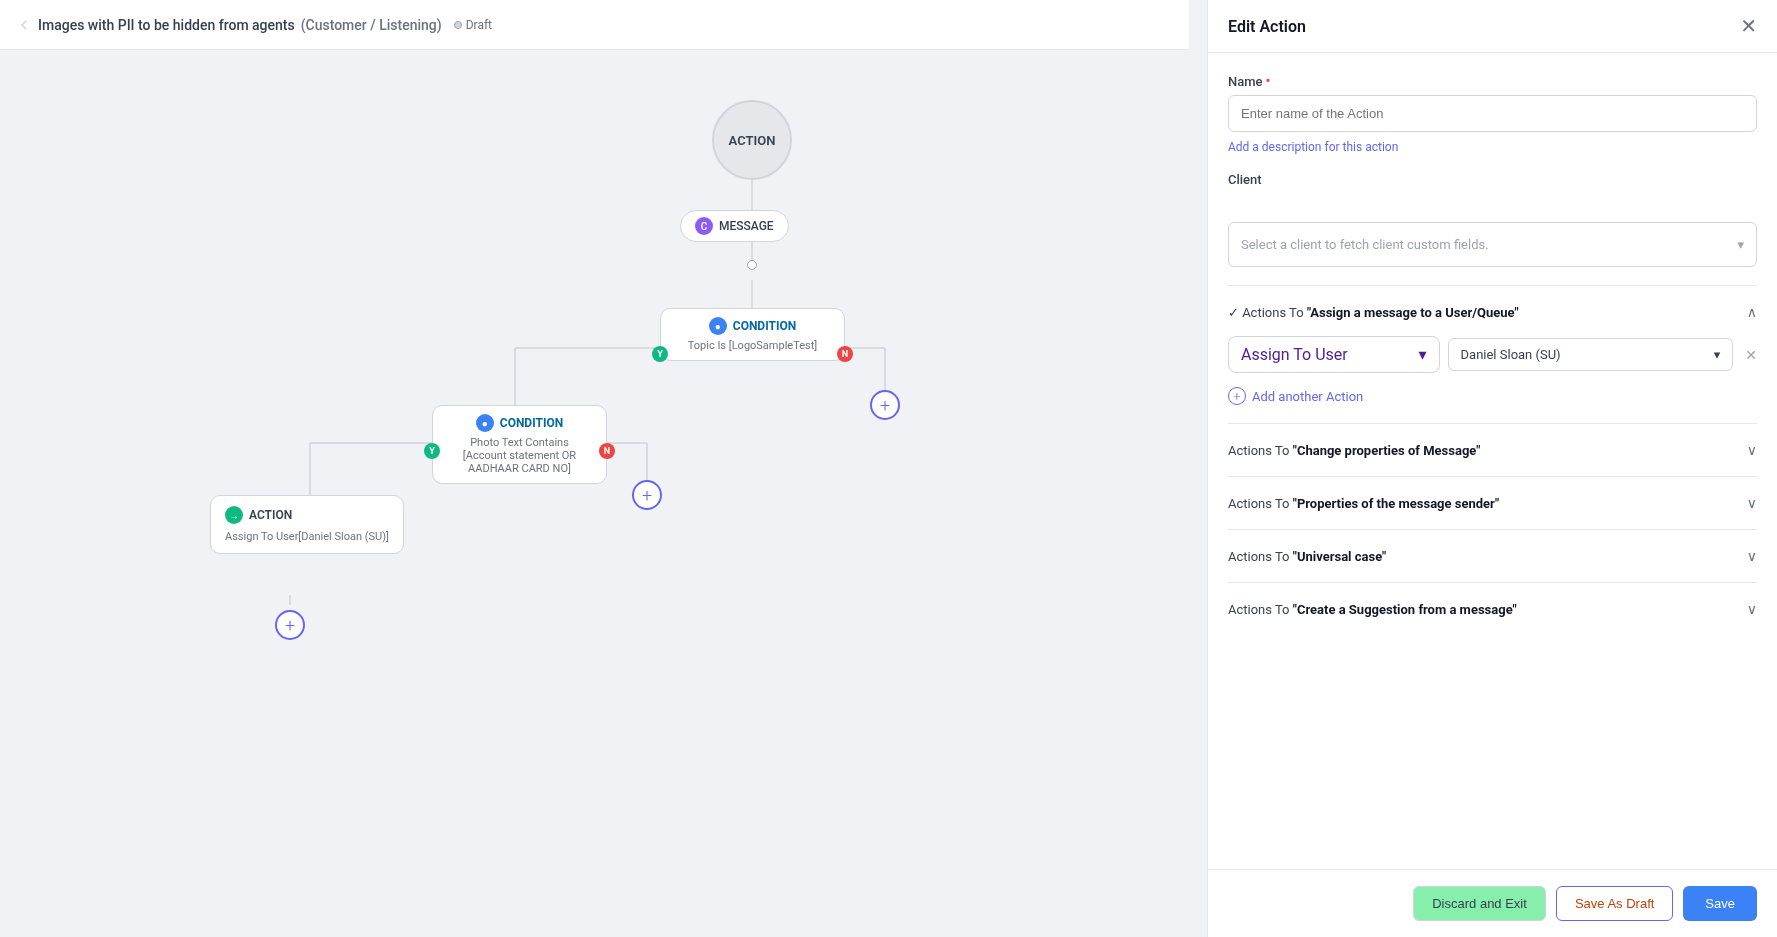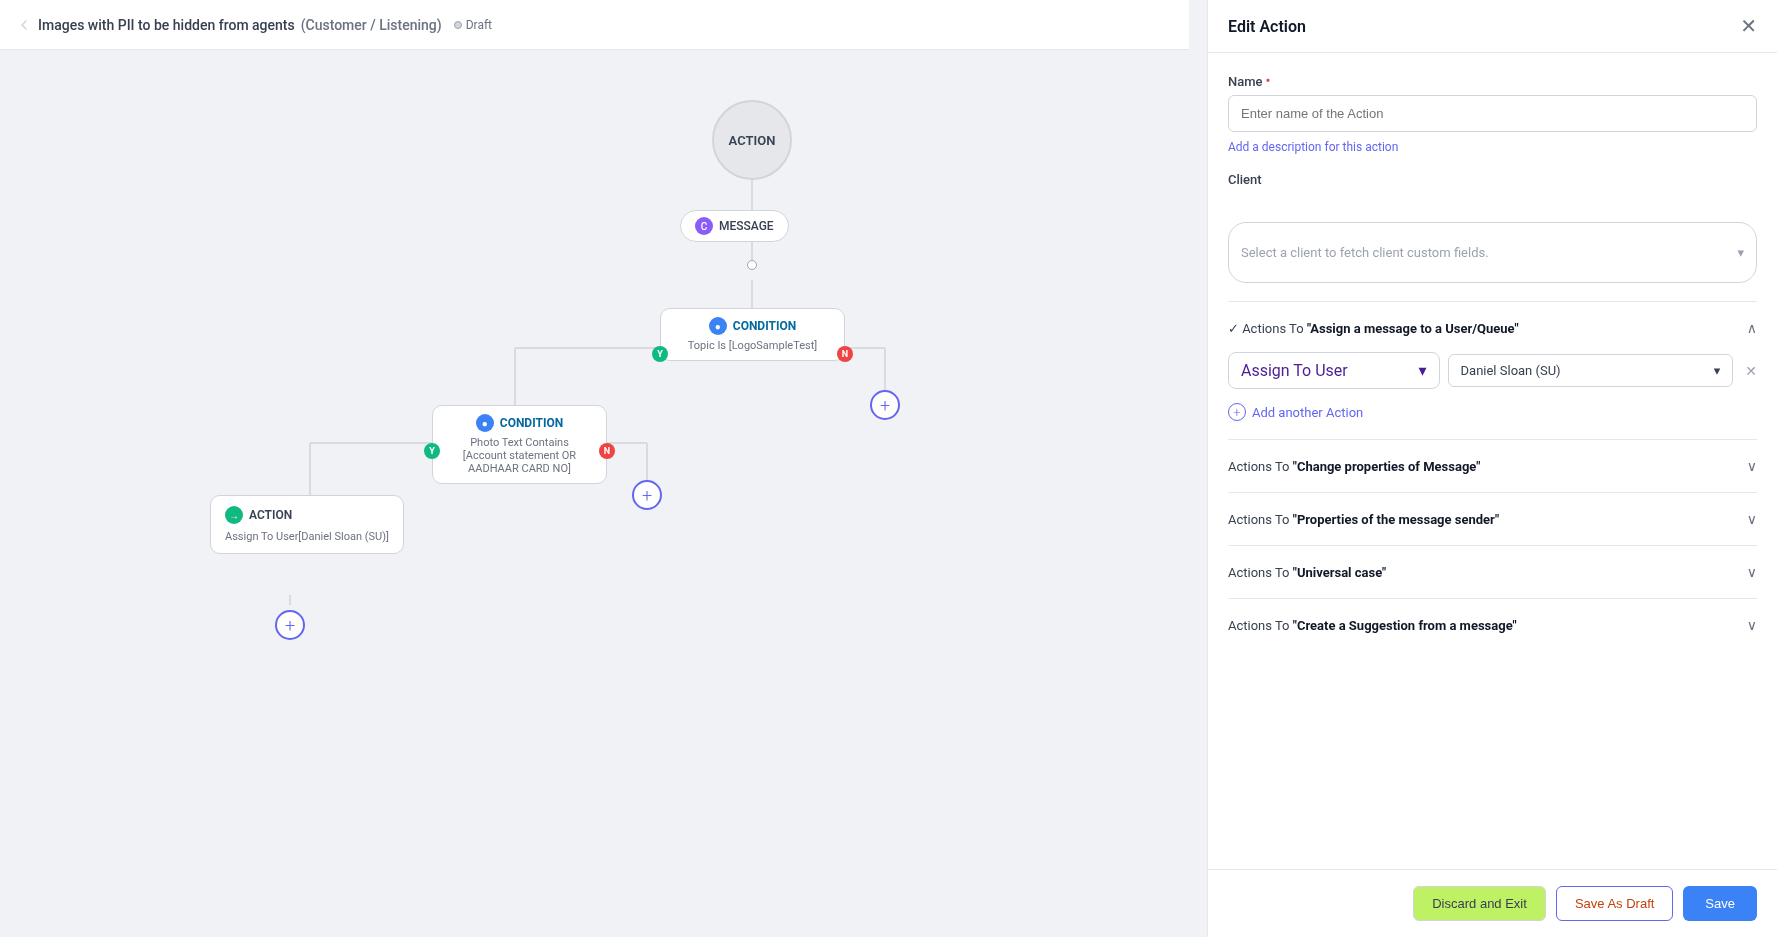--- a/index.html
+++ b/index.html
@@ -285,22 +285,22 @@
       font-size: 12px;
       color: #6366f1;
       cursor: pointer;
       margin-bottom: 18px;
       display: block;
     }
 
     .select-input {
       width: 100%;
       border: 1px solid #d1d5db;
-      border-radius: 18px;
-      padding: 22px 12px;
+      border-radius: 6px;
+      padding: 14px 12px;
       font-size: 13px;
       color: #9ca3af;
       background: #fff;
       appearance: none;
       cursor: pointer;
       margin-bottom: 18px;
       display: flex;
       align-items: center;
       justify-content: space-between;
       margin-top: 35px;
@@ -404,21 +404,21 @@
       border-top: 1px solid #e5e7eb;
       display: flex;
       justify-content: flex-end;
       gap: 10px;
       flex-shrink: 0;
     }
     .btn-discard {
       padding: 9px 18px;
       border: 1px solid #d1d5db;
       border-radius: 6px;
-      background: #bef264;
+      background: #86efac;
       font-size: 13px;
       color: #374151;
       cursor: pointer;
     }
     .btn-draft {
       padding: 9px 18px;
       border: 1px solid #6366f1;
       border-radius: 6px;
       background: #fff;
       font-size: 13px;

